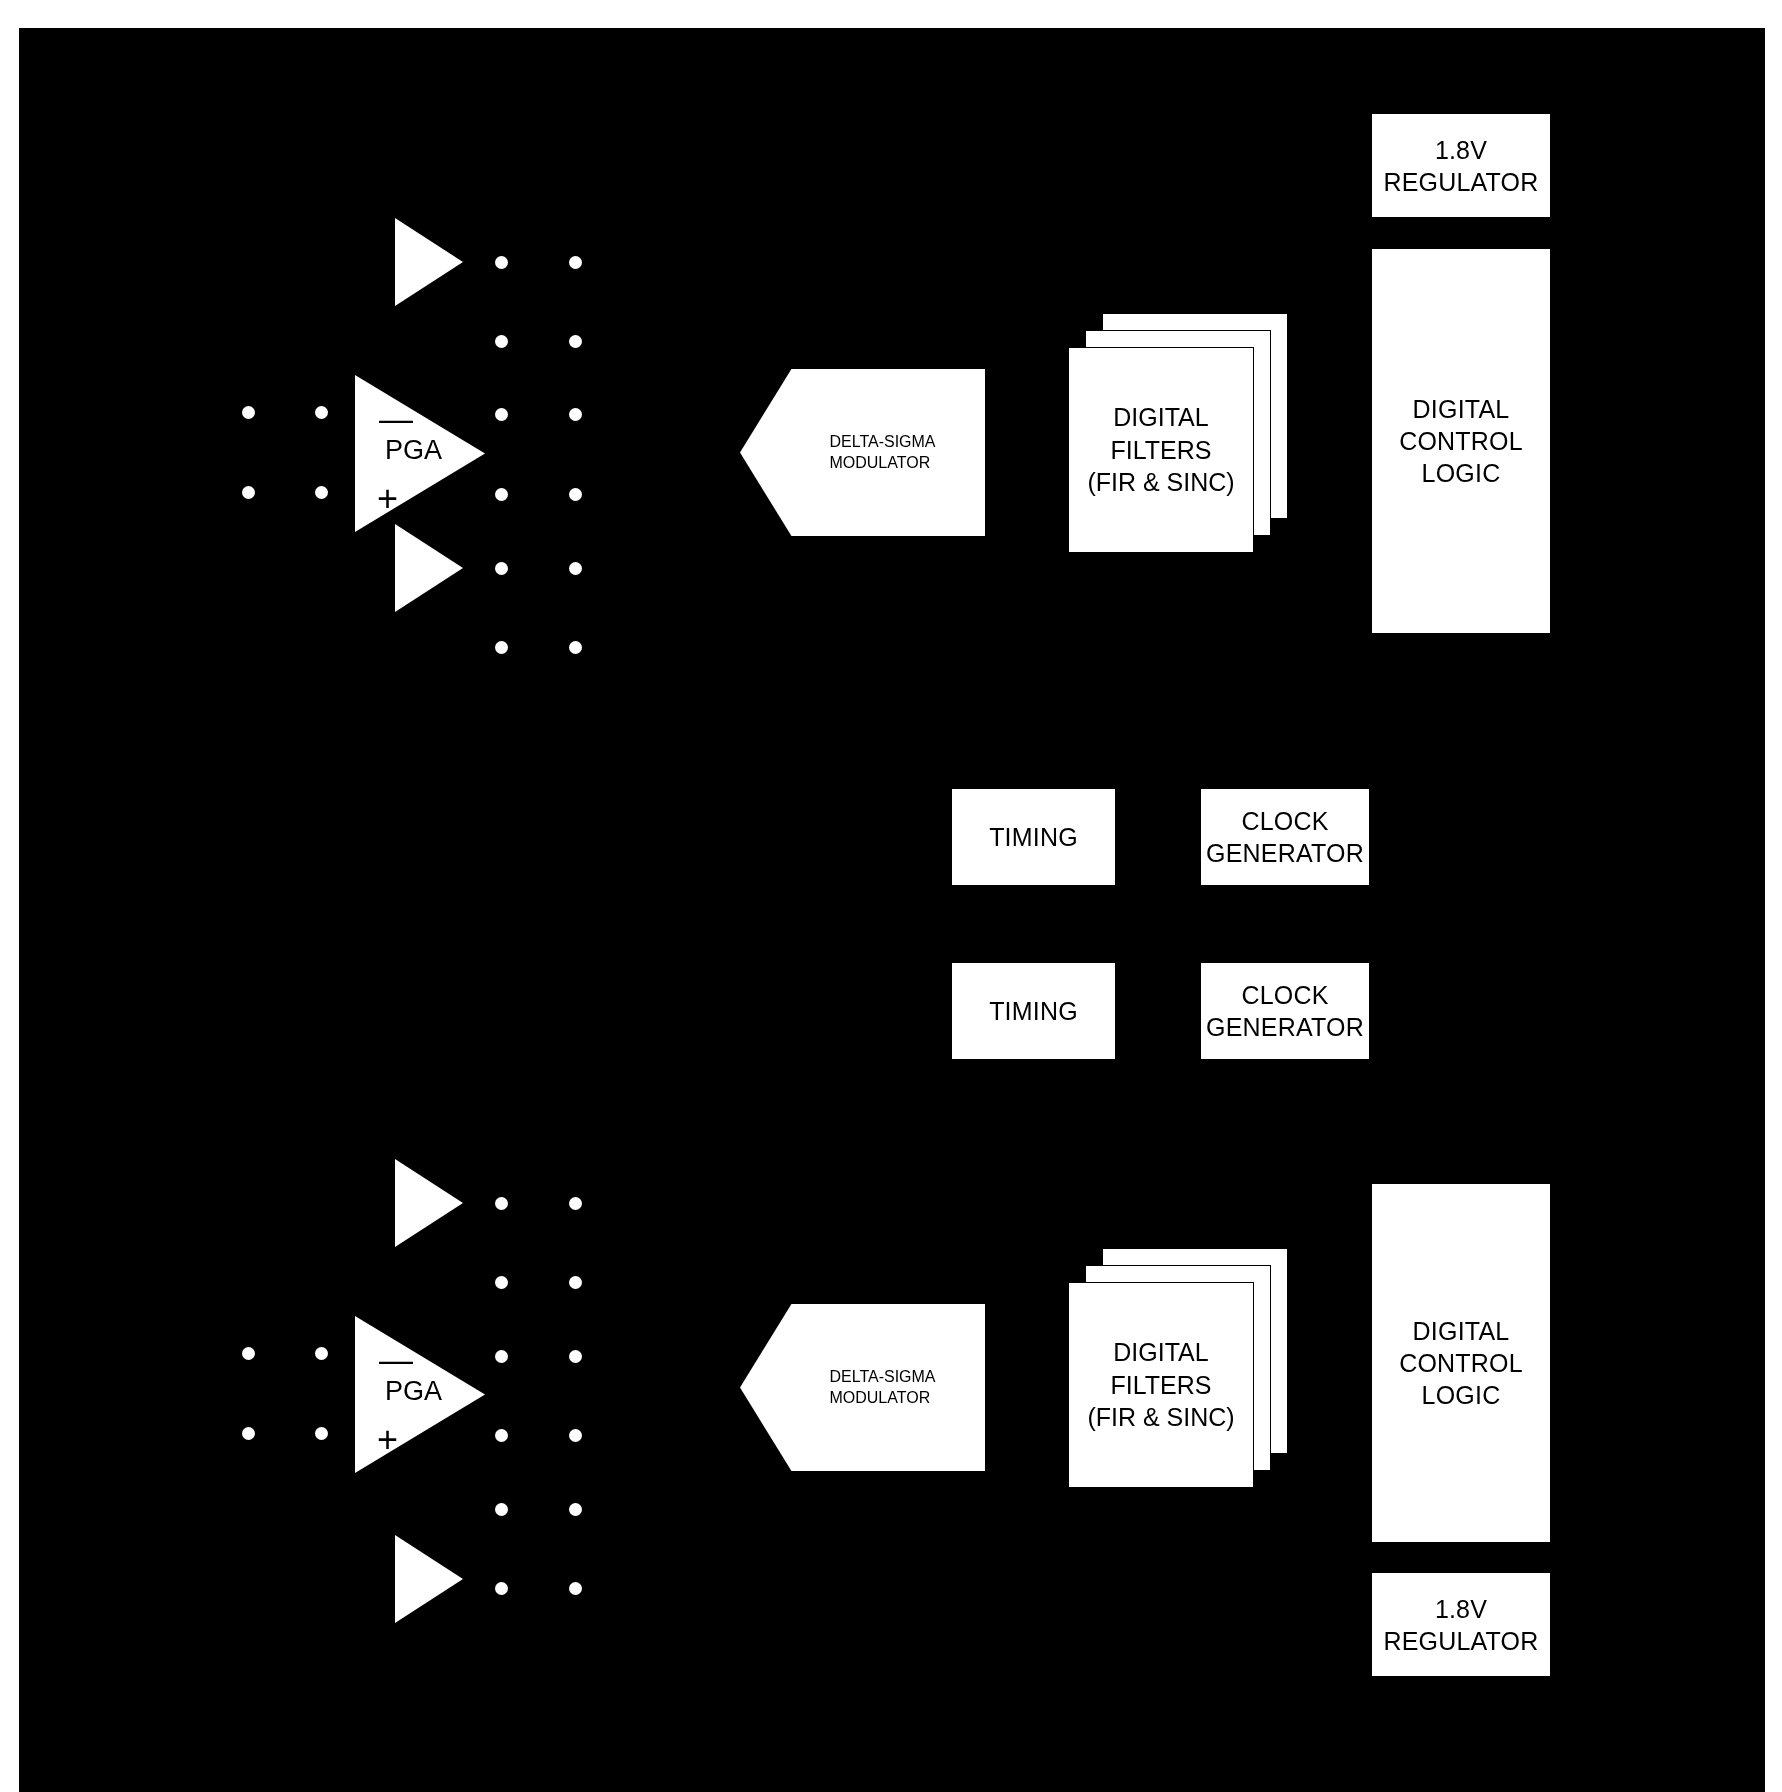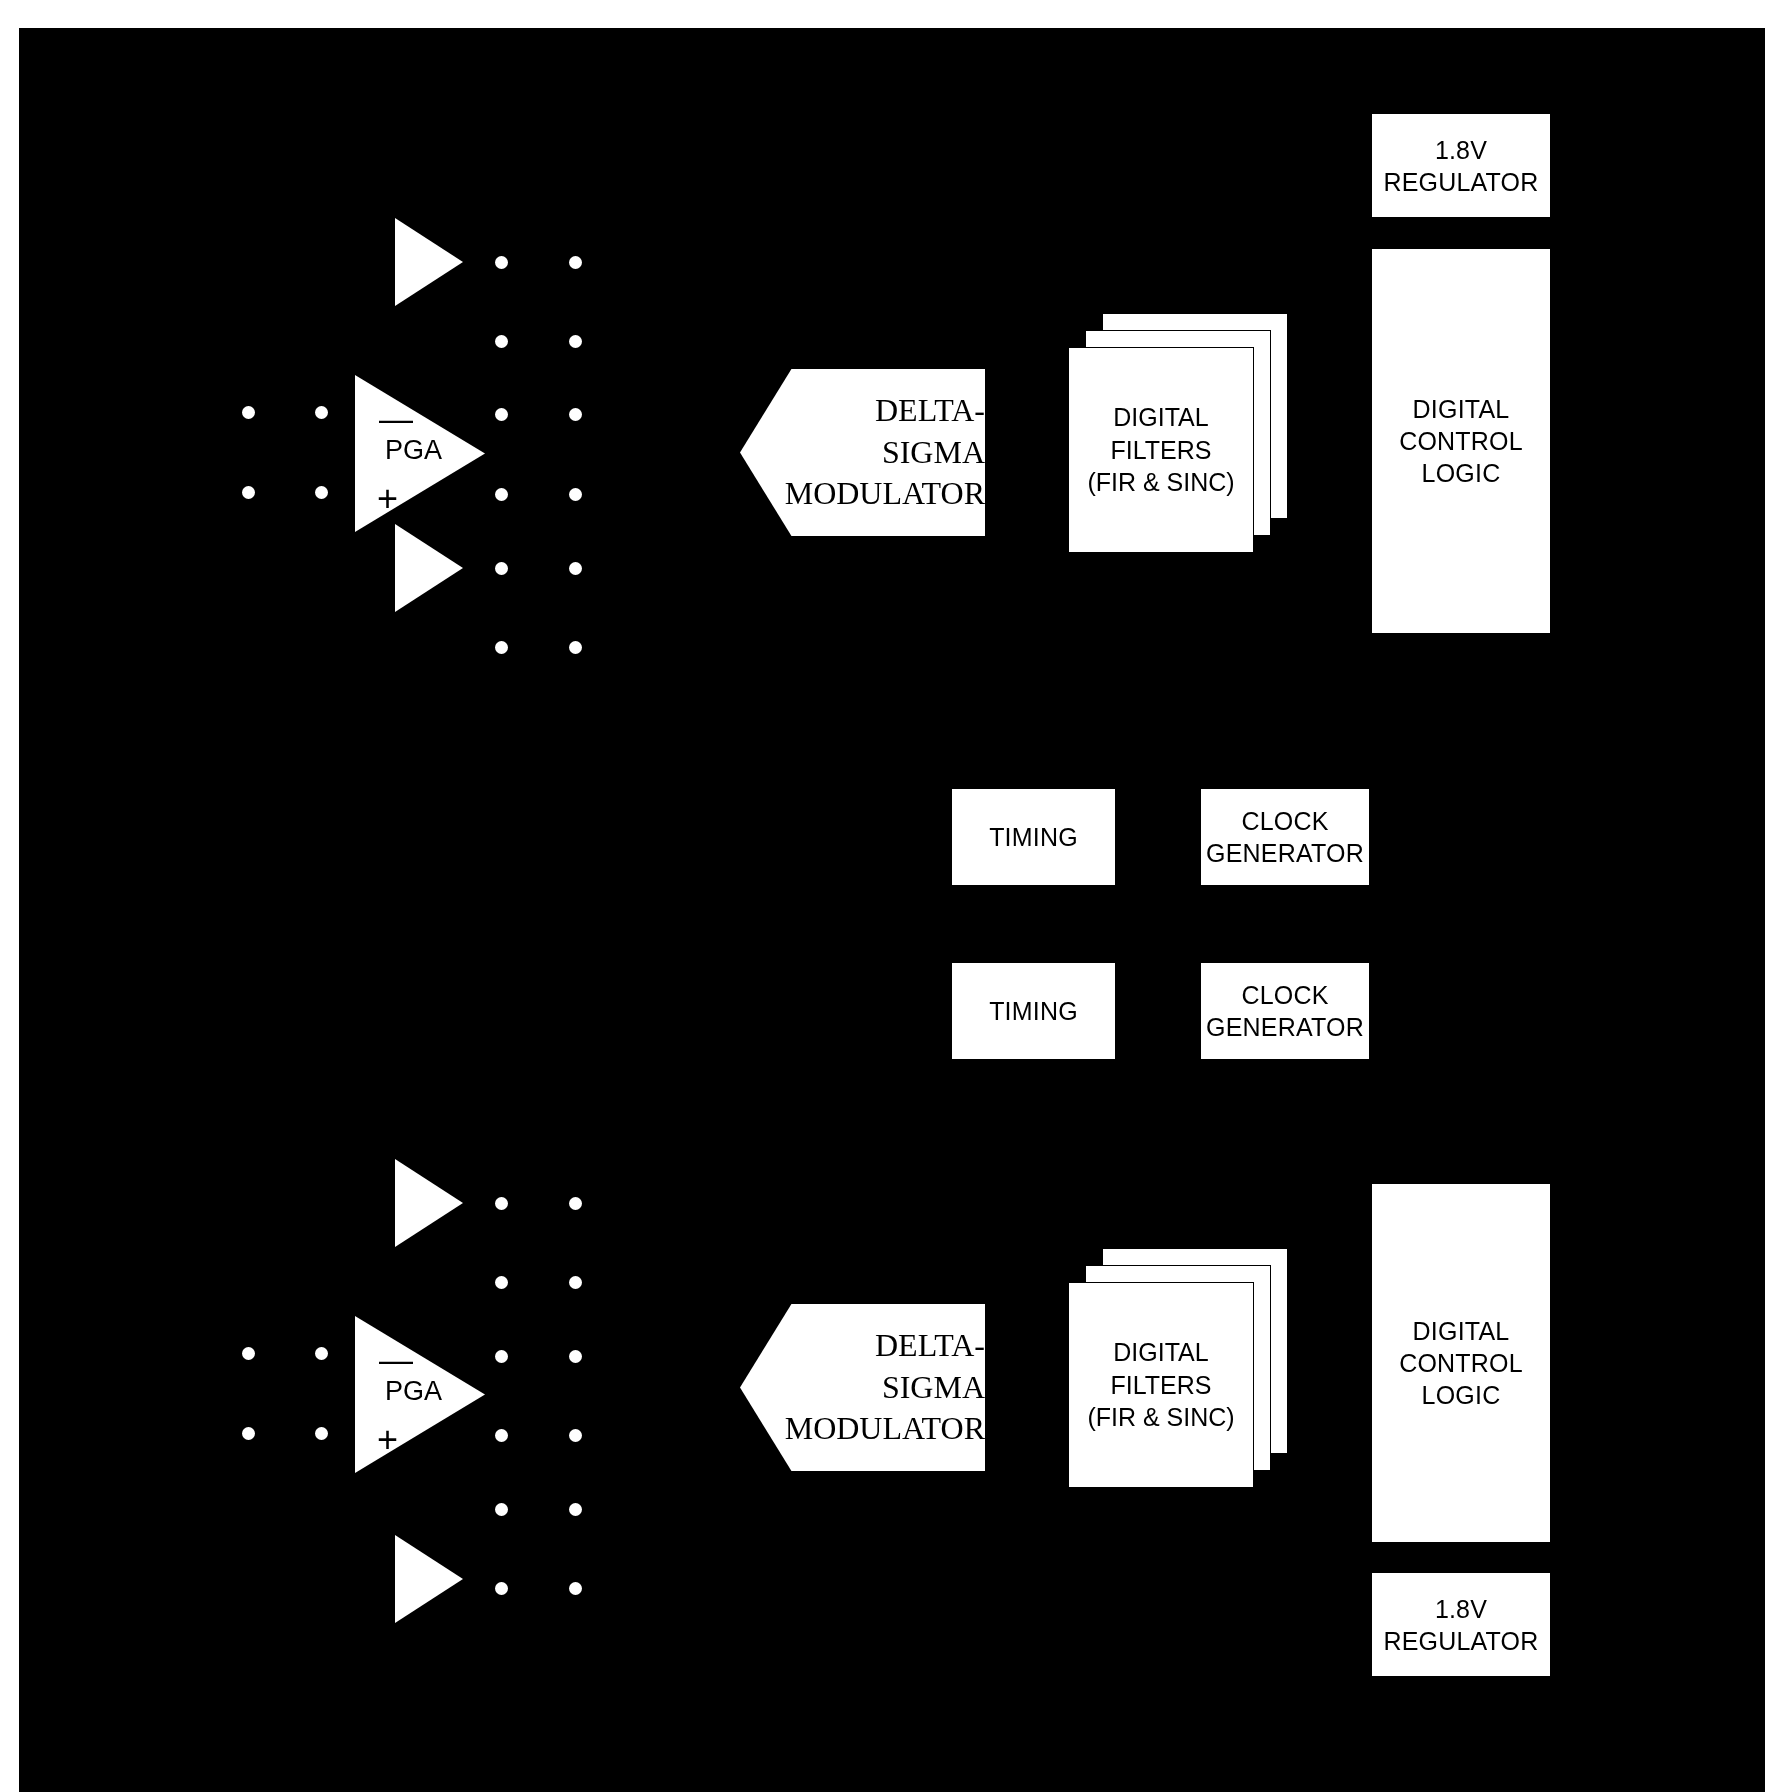--- a/index.html
+++ b/index.html
@@ -77,25 +77,25 @@
   }
 
   
   .modulator {
     position: absolute;
     background: #ffffff;
     color: #000000;
     display: flex;
     align-items: center;
     justify-content: center;
-    text-align: right;
-    font-size: 32px;
+    text-align: left;
+    font-size: 16px;
     line-height: 1.3;
     white-space: pre-line;
-    font-family: Liberation Serif, serif;
+    font-family: Liberation Sans, sans-serif;
     clip-path: polygon(21% 0%, 100% 0%, 100% 100%, 21% 100%, 0% 50%);
     padding-left: 40px;
     box-sizing: border-box;
   }
 
   
   .tri {
     position: absolute;
     background: #ffffff;
     clip-path: polygon(0% 0%, 100% 50%, 0% 100%);

